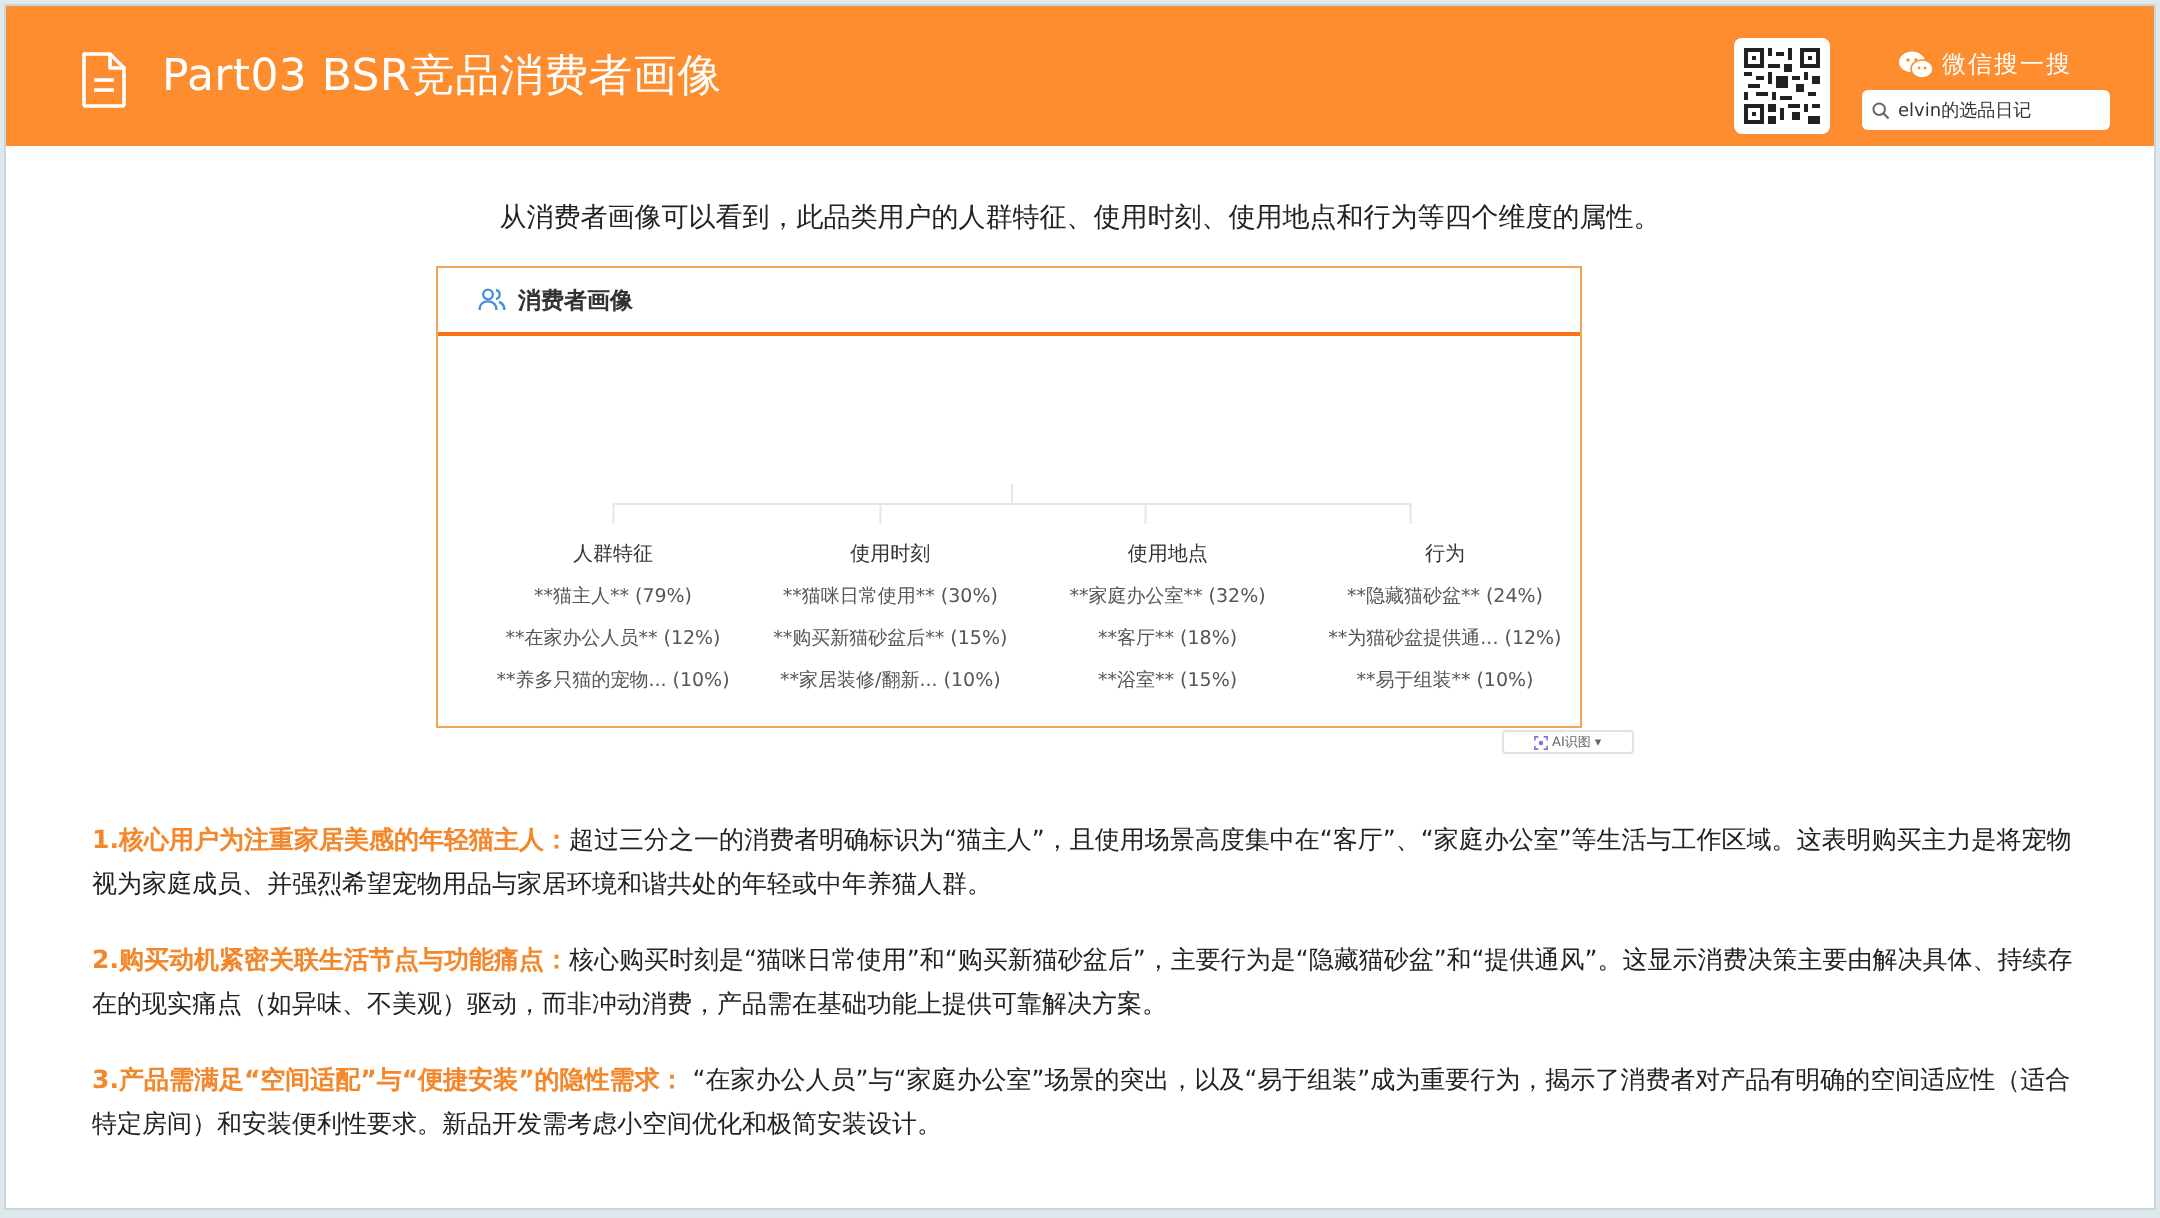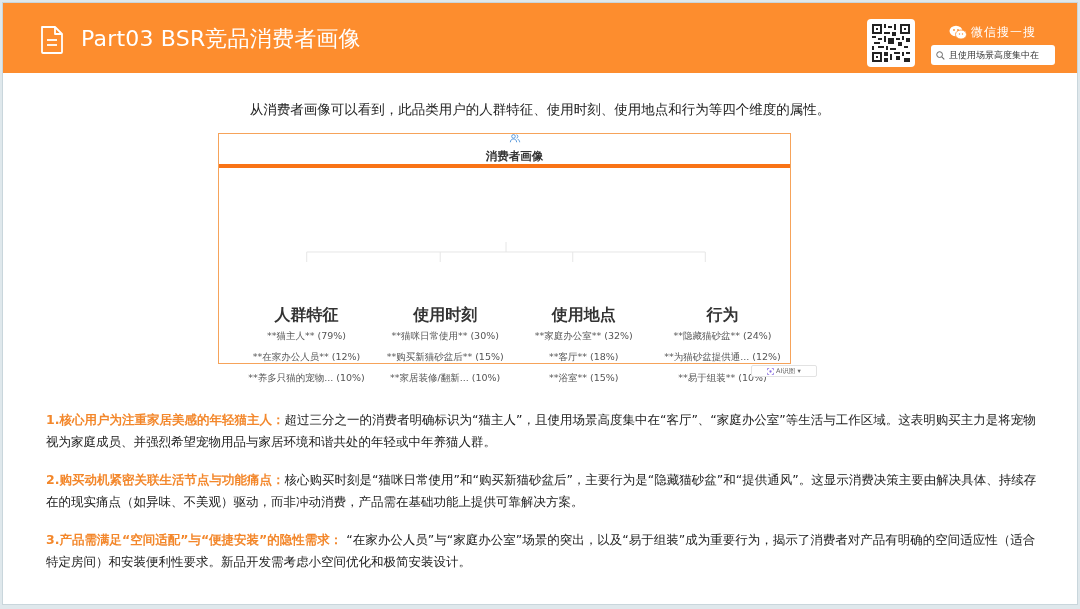--- a/index.html
+++ b/index.html
@@ -41,40 +41,40 @@
   }
   .intro {
     position: absolute; left: 0; width: 100%; top: 96px;
     text-align: center; font-size: 13.5px; color: #222; line-height: 20px;
   }
   .card {
     position: absolute; left: 215px; top: 130px; width: 573px; height: 231px;
     border: 1.5px solid #f6a35a; background: #fff;
   }
   .card-head {
-    height: 34px; border-bottom: 4px solid #f97316;
+    height: 34px; border-bottom: 2px solid #f97316;
     display: flex; align-items: center; padding-left: 20px; gap: 6px;
-    font-size: 11.5px; font-weight: bold; color: #333; flex-direction: column;
+    font-size: 11.5px; font-weight: bold; color: #333;
   }
   .gender {
     position: absolute; left: 0; top: 68px; width: 100%; height: 34px;
   }
   .pct { position: absolute; top: 8px; font-size: 12px; color: #444; }
   .pct.male { left: 217px; }
   .pct.female { left: 333px; }
   .person { position: absolute; top: 0; width: 32px; height: 34px; }
   .person.male { left: 248px; }
   .person.female { left: 292px; }
   .tree { position: absolute; left: 0; top: 108px; width: 100%; height: 30px; }
   .cols {
     position: absolute; left: 0; top: 136px; width: 100%;
     display: flex; justify-content: space-between; padding: 0 0 0 20px;
   }
   .col { width: 135px; text-align: center; }
-  .col-title { font-size: 16px; font-weight: bold; color: #333; line-height: 16px; margin-bottom: 6px; margin-top: 37px; }
+  .col-title { font-size: 10px; font-weight: normal; color: #333; line-height: 16px; margin-bottom: 6px; }
   .col-item { font-size: 9.5px; color: #555; line-height: 14px; margin-bottom: 7px; white-space: nowrap; }
   .ai-badge {
     position: absolute; left: 748px; top: 362px; height: 12px; padding: 0 15px;
     border: 1px solid #e2e2e2; border-radius: 2px; font-size: 6.5px; color: #666;
     display: flex; align-items: center; gap: 2px; background: #fff;
   }
   .points { position: absolute; left: 43px; top: 406px; width: 995px; }
   .point { font-size: 12.5px; line-height: 22px; color: #222; margin-bottom: 16px; }
   .point .hl { color: #f3872b; font-weight: bold; }
 </style>
@@ -142,21 +142,21 @@
         <circle cx="10.5" cy="9" r="0.7" fill="#fd8d2e"></circle>
           <circle cx="13.5" cy="9" r="0.7" fill="#fd8d2e"></circle>
       </svg>
       <span>微信搜一搜</span>
     </div>
     <div class="wechat-search">
       <svg width="9" height="9" viewBox="0 0 10 10">
         <circle cx="4" cy="4" r="3.2" fill="none" stroke="#666" stroke-width="1.1"></circle>
         <line x1="6.4" y1="6.4" x2="9.2" y2="9.2" stroke="#666" stroke-width="1.2"></line>
       </svg>
-      <span>且使用场景高度集中在</span>
+      <span>elvin的选品日记</span>
     </div>
   </div>
 
   <div class="intro">从消费者画像可以看到，此品类用户的人群特征、使用时刻、使用地点和行为等四个维度的属性。</div>
 
   <div class="card">
     <div class="card-head">
       <svg width="14" height="12" viewBox="0 0 14 12">
         <circle cx="5" cy="3.2" r="2.4" fill="none" stroke="#4a90d9" stroke-width="1.2"></circle>
         <path d="M0.8 11 c0 -3 2 -4.3 4.2 -4.3 s4.2 1.3 4.2 4.3" fill="none" stroke="#4a90d9" stroke-width="1.2"></path>

